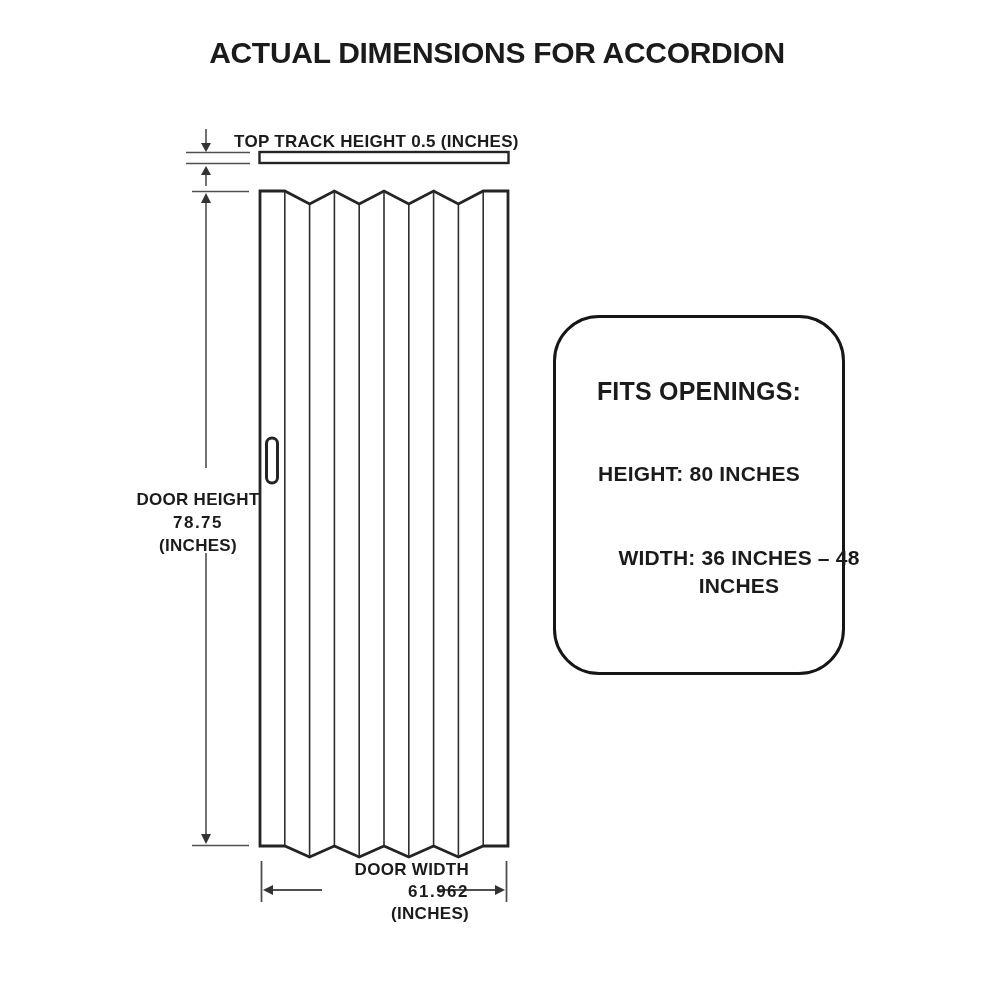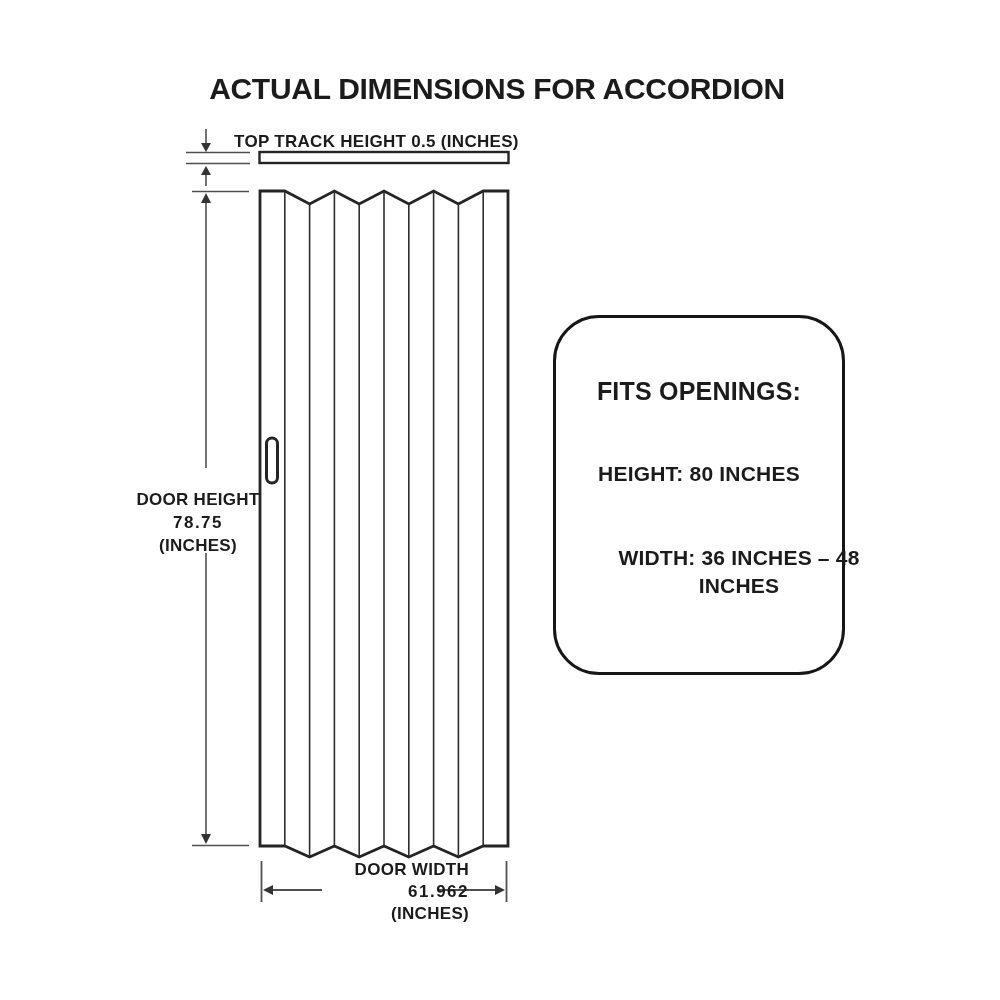--- a/index.html
+++ b/index.html
@@ -18,21 +18,20 @@
     left: 0; top: 0;
     width: 1000px; height: 1000px;
   }
   .txt { position: absolute; font-weight: 700; color: #1b1b1b; }
 
   .title {
     left: 100px; top: 36px; width: 794px;
     text-align: center;
     font-size: 30px; line-height: 34px;
     letter-spacing: -0.3px;
-    margin-top: 36px;
   }
 
   .track-label {
     left: 234px; top: 132px; width: 302px;
     text-align: left;
     font-size: 17px; letter-spacing: 0.3px;
   }
 
   .door-height-block {
     left: 112px; top: 488px; width: 172px;

